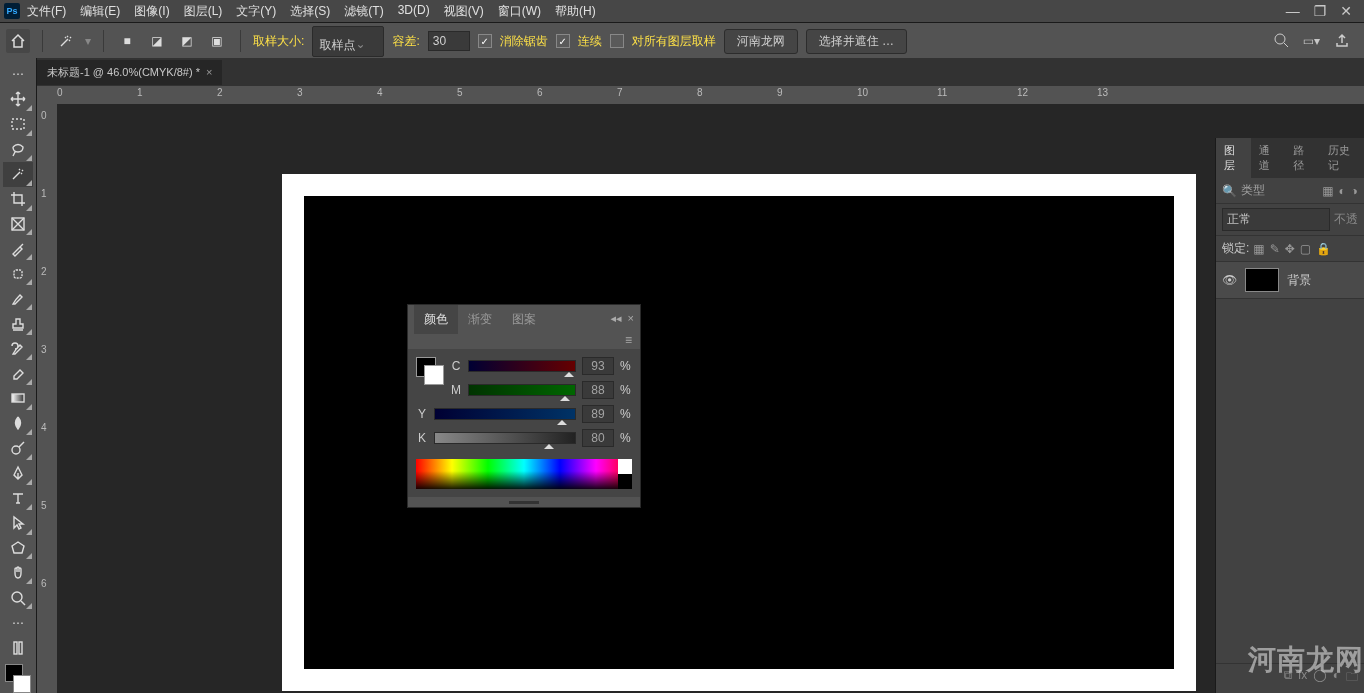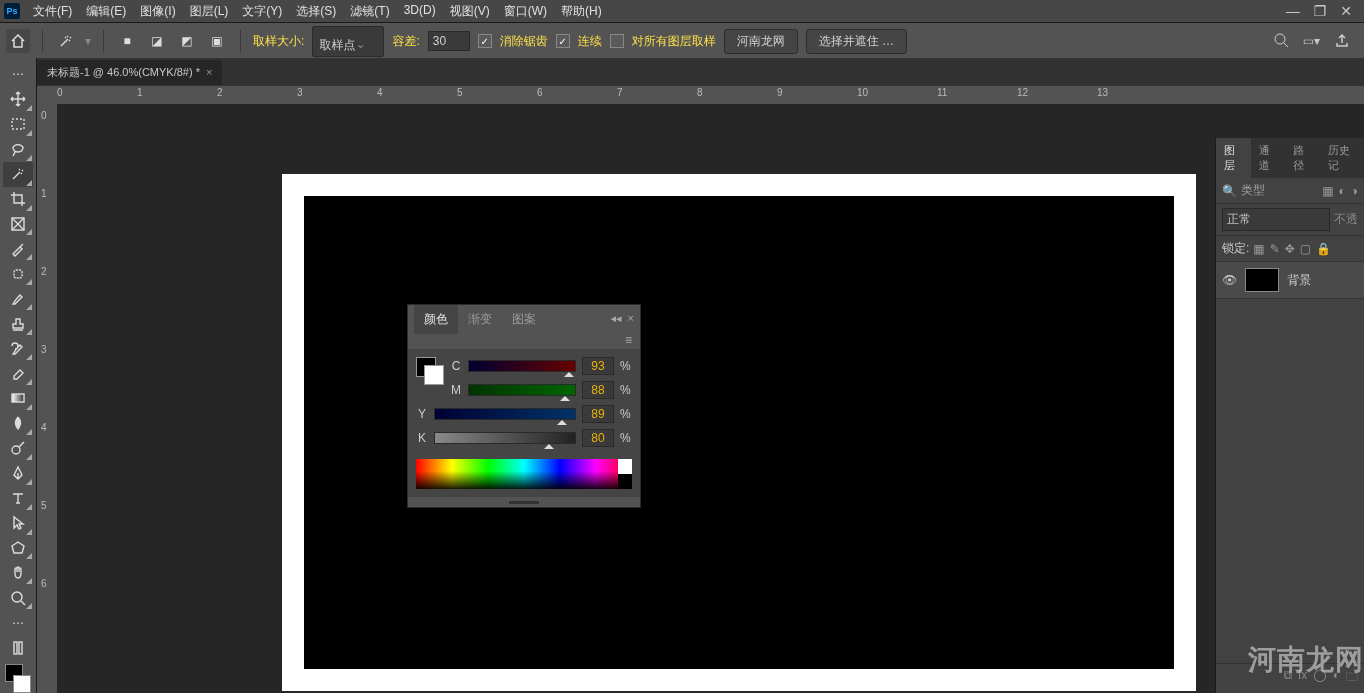--- a/index.html
+++ b/index.html
@@ -1,17 +1,17 @@
 <!DOCTYPE html>
 <html><head>
 <meta charset="utf-8">
 <style>
 html,body{margin:0;padding:0;width:1364px;height:693px;background:#323232;font-family:"Microsoft YaHei",Arial,sans-serif;font-size:12px;color:#c8c8c8;overflow:hidden;user-select:none}
 .menubar{height:22px;background:#474747;display:flex;align-items:center;padding:0 4px;border-bottom:1px solid #1a1a1a}
-.ps-logo{width:16px;height:16px;background:#001e36;color:#31a8ff;font-size:9px;font-weight:bold;display:flex;align-items:center;justify-content:center;margin-right:6px;border-radius:2px}
+.ps-logo{width:16px;height:16px;background:#001e36;color:#31a8ff;font-size:9px;font-weight:bold;display:flex;align-items:center;justify-content:center;border-radius:2px}
 .menu-item{padding:0 7px;color:#e0e0e0;cursor:default}
 .wnd-controls{margin-left:auto;display:flex;gap:14px;padding-right:8px;color:#c8c8c8}
 .wnd-controls span{font-size:14px}
 .optionbar{height:36px;background:#535353;display:flex;align-items:center;padding:0 6px;gap:8px;border-bottom:1px solid #1a1a1a}
 .home-btn{width:24px;height:24px;background:#474747;display:flex;align-items:center;justify-content:center;border-radius:2px}
 .tool-icon{width:22px;height:22px;display:flex;align-items:center;justify-content:center;color:#ddd}
 .sep{width:1px;height:22px;background:#3a3a3a;margin:0 4px}
 .opt-label{color:#fde047}
 .opt-select{background:#3a3a3a;border:1px solid #2a2a2a;color:#d0d0d0;padding:10px 18px 2px 6px;border-radius:2px;position:relative}
 .opt-input{background:#3a3a3a;border:1px solid #2a2a2a;color:#d0d0d0;padding:2px 4px;width:32px;text-align:left}
@@ -48,21 +48,21 @@
 .cp-tab.active{background:#454545;color:#e0e0e0}
 .cp-ctrl{margin-left:auto;display:flex;gap:6px;color:#aaa;font-size:11px}
 .cp-body{padding:8px;background:#454545}
 .cp-fgbg{position:relative;width:28px;height:28px;float:left;margin-right:6px}
 .cp-fgbg .fg{position:absolute;width:18px;height:18px;background:#000;border:1px solid #999;top:0;left:0}
 .cp-fgbg .bg{position:absolute;width:18px;height:18px;background:#fff;border:1px solid #999;bottom:0;right:0}
 .slider-row{display:flex;align-items:center;gap:6px;margin-bottom:6px;height:18px}
 .slider-lbl{width:12px;text-align:center;color:#ccc}
 .slider-track{flex:1;height:10px;position:relative;border:1px solid #2a2a2a}
 .slider-thumb{position:absolute;bottom:-6px;width:0;height:0;border:5px solid transparent;border-bottom-color:#ddd}
-.slider-val{width:30px;background:#3a3a3a;border:1px solid #2a2a2a;text-align:center;padding:1px 0;color:#eab308}
+.slider-val{width:30px;background:#3a3a3a;border:1px solid #2a2a2a;text-align:center;padding:1px 0;color:#a3a3a3}
 .slider-unit{width:12px;color:#ccc}
 .spectrum{height:30px;margin-top:6px;background:linear-gradient(to right,red,yellow,lime,cyan,blue,magenta,red);position:relative}
 .spectrum::before{content:"";position:absolute;left:0;right:0;top:0;bottom:0;background:linear-gradient(to bottom,rgba(255,255,255,0) 0%,rgba(255,255,255,0) 40%,rgba(0,0,0,0.9) 100%)}
 .spectrum .sw{position:absolute;right:0;top:0;width:14px;height:15px;background:#fff}
 .spectrum .sb{position:absolute;right:0;bottom:0;width:14px;height:15px;background:#000}
 .cp-grip{height:10px;display:flex;justify-content:center;align-items:center}
 .cp-grip span{width:30px;height:3px;background:#333;display:block}
 .right-panels{width:148px;background:#424242;position:absolute;right:0;top:80px;display:flex;flex-direction:column;border-left:1px solid #1a1a1a}
 .rp-tabs{display:flex;background:#323232}
 .rp-tab{padding:5px 8px;color:#999;font-size:11px}

